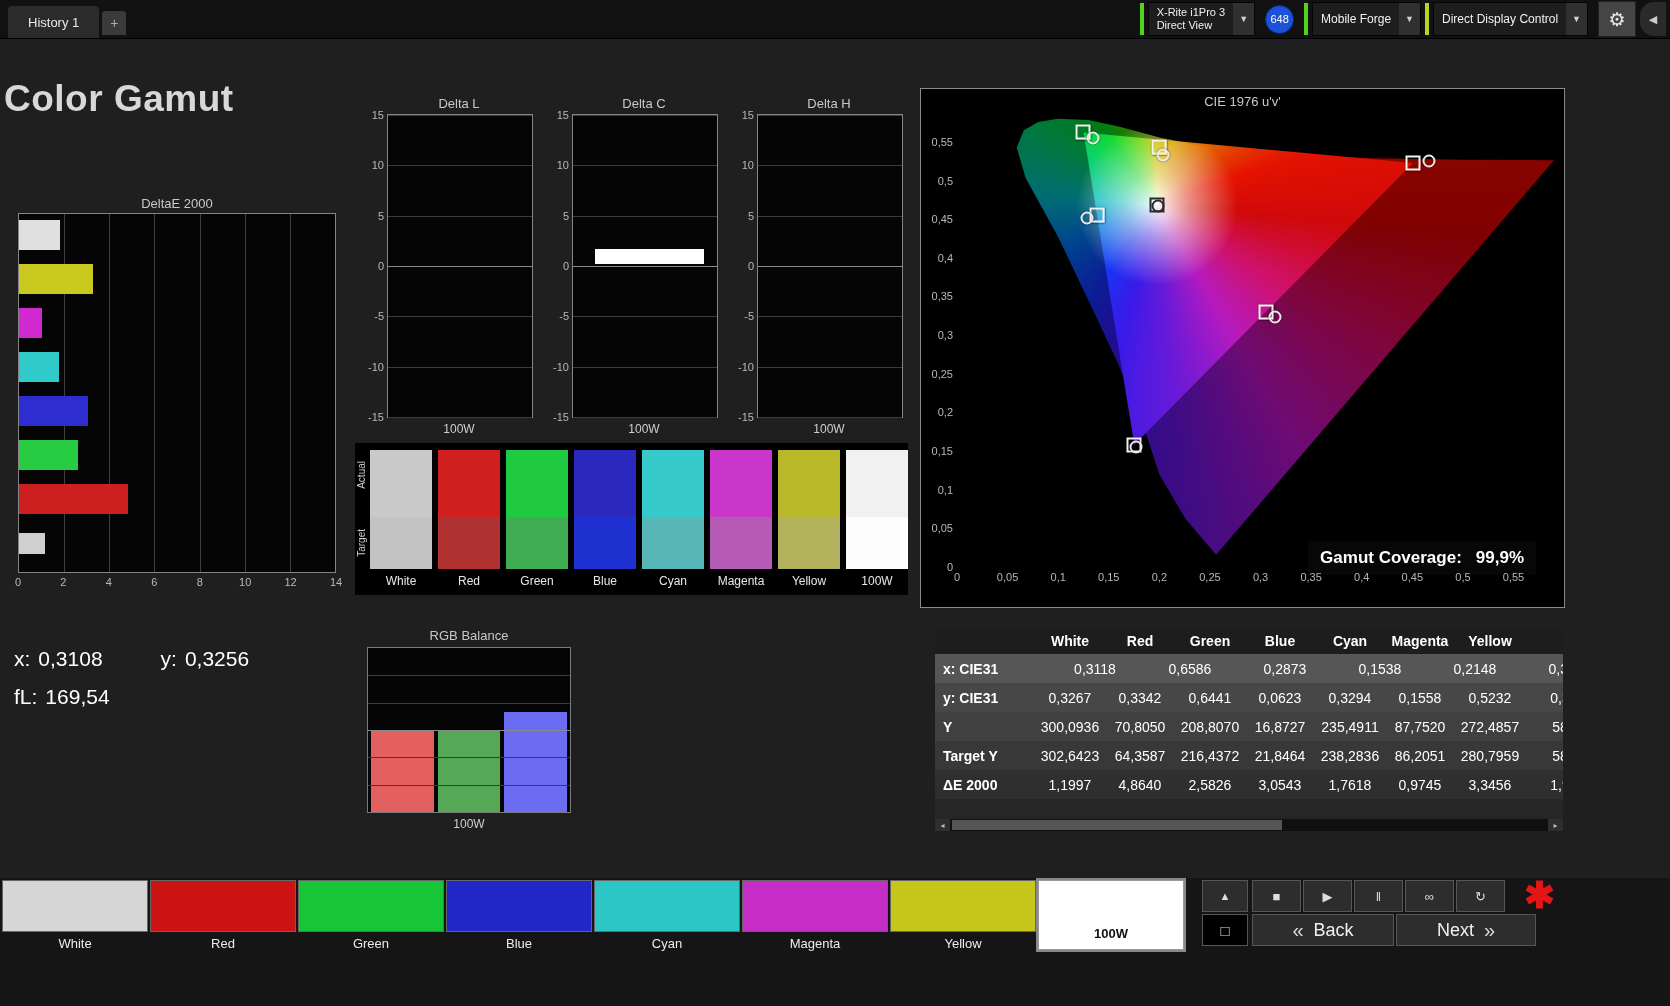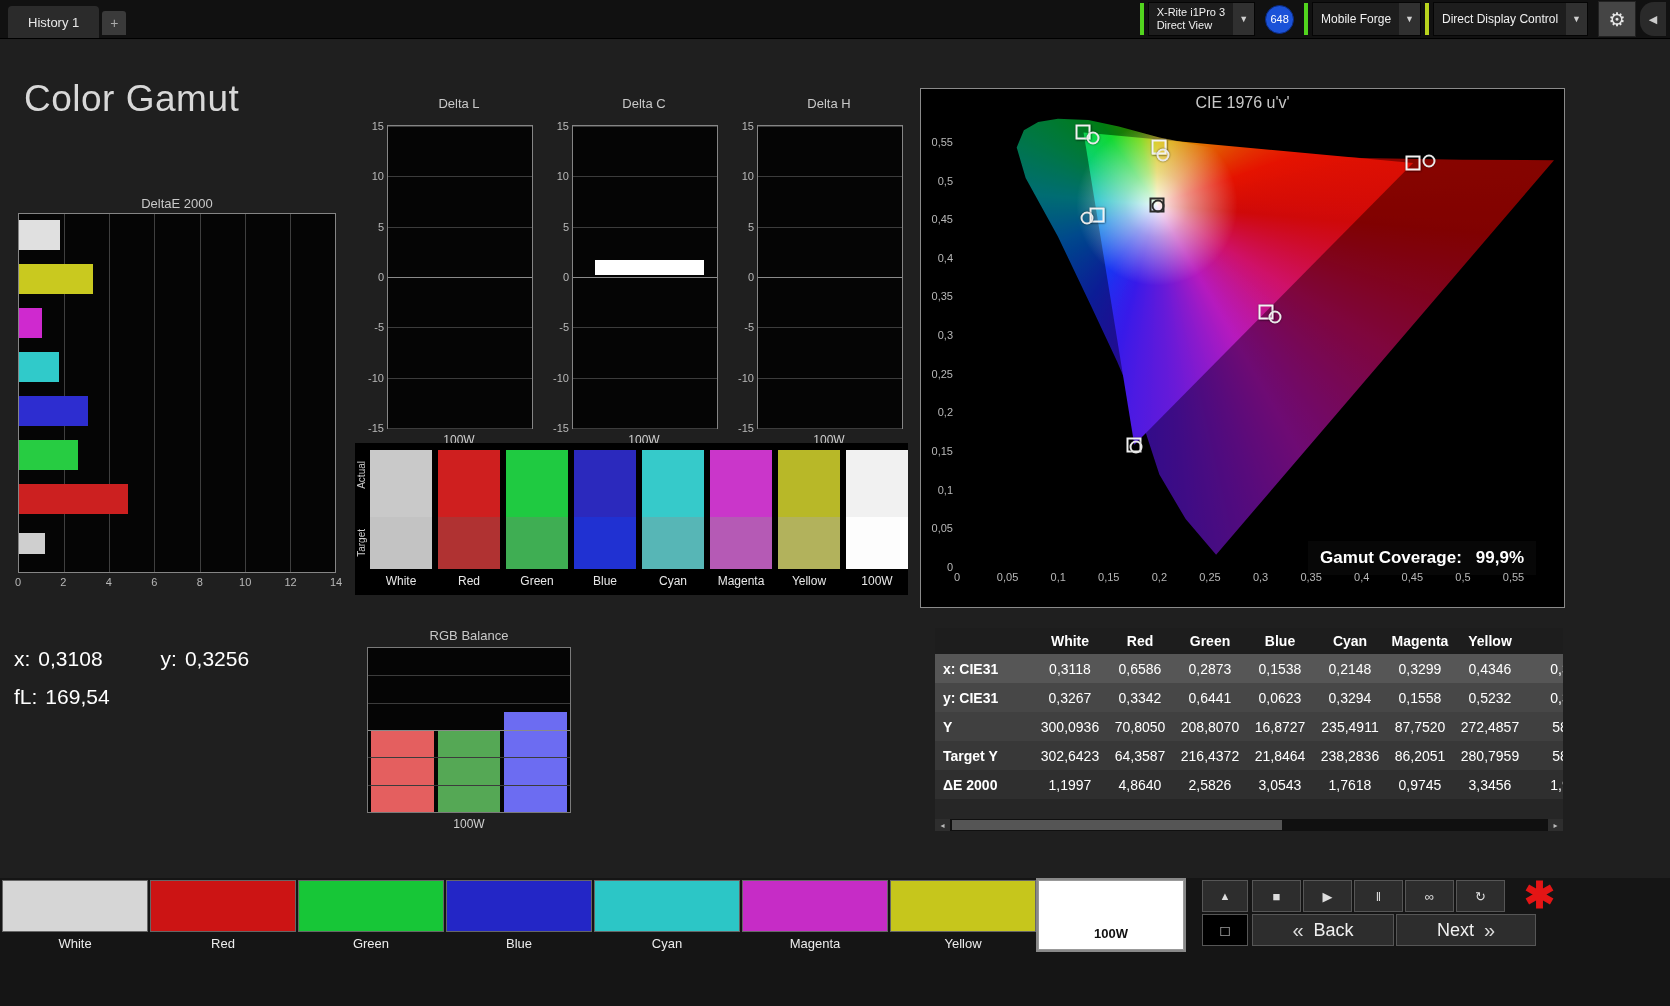--- a/index.html
+++ b/index.html
@@ -15,56 +15,56 @@
   .accent.green{background:#52d41e;}
   .accent.yellow{background:#b9d41e;}
   .drop{height:32px;background:#1d1d1d;border:1px solid #050505;color:#f0f0f0;display:flex;align-items:center;font-size:12px;padding-left:8px;}
   .drop .chev{background:#303030;height:100%;display:flex;align-items:center;padding:0 6px;margin-left:8px;color:#cfcfcf;font-size:9px;}
   .drop-lines{display:flex;flex-direction:column;line-height:13px;font-size:11px;}
   .badge{width:27px;height:27px;border-radius:50%;background:#1b52d8;border:1px solid #0a2a80;color:#fff;font-size:11px;display:flex;align-items:center;justify-content:center;margin:0 6px;}
   .gearbtn{width:36px;height:34px;background:#454545;border:1px solid #222;color:#e8e8e8;font-size:19px;display:flex;align-items:center;justify-content:center;margin-left:6px;}
   .collapsebtn{width:26px;height:34px;background:#2a2a2a;border-radius:14px 0 0 14px;color:#ccc;font-size:11px;display:flex;align-items:center;justify-content:center;}
 
   
-  .page-title{position:absolute;left:24px;top:78px;font-size:37px;color:#d8d8d8;font-weight:400;letter-spacing:.5px;}
+  .page-title{position:absolute;left:4px;top:78px;font-size:37px;color:#d8d8d8;font-weight:700;letter-spacing:.5px;}
 
   
   .deltae{position:absolute;left:18px;top:196px;width:318px;}
   .chart-title{text-align:center;font-size:13px;color:#c8c8c8;height:17px;}
   .deltae-plot{position:relative;height:358px;background:#050505;border:1px solid #858585;overflow:hidden;}
   .vgrid{position:absolute;top:0;bottom:0;width:1px;background:#3f3f3f;}
   .de-bars{position:absolute;left:0;right:0;top:6px;display:flex;flex-direction:column;gap:14px;}
   .de-bar-row{width:100%;}
   .de-bar{height:100%;}
   .deltae-xticks{position:relative;height:16px;margin-top:3px;font-size:11px;color:#b8b8b8;}
   .deltae-xticks span{position:absolute;transform:translateX(-50%);}
 
   
   .dchart{position:absolute;top:96px;width:172px;}
   .dchart .chart-title{margin-left:24px;}
-  .dplot-wrap{position:relative;padding-left:26px;margin-top:12px;}
+  .dplot-wrap{position:relative;padding-left:26px;margin-top:1px;}
   .dplot{position:relative;height:302px;background:#050505;border:1px solid #858585;overflow:visible;}
   .hgrid{position:absolute;left:0;right:0;height:1px;background:#3c3c3c;}
   .hgrid.bright{background:#8a8a8a;}
   .ytick{position:absolute;left:-28px;width:24px;text-align:right;font-size:11px;color:#b8b8b8;transform:translateY(-50%);}
   .dbar{position:absolute;left:15%;right:9%;}
   .dxlabel{text-align:center;font-size:12px;color:#cfcfcf;margin-top:4px;margin-left:24px;}
 
   
   .strip{position:absolute;left:355px;top:443px;width:553px;height:152px;background:#000;}
   .strip-rowlabel{position:absolute;left:1px;font-size:10px;color:#ccc;writing-mode:vertical-rl;transform:rotate(180deg);}
   .strip-cols{display:flex;gap:6px;padding:7px 0 0 15px;}
   .sw-col{width:62px;}
   .sw-actual{height:67px;}
   .sw-target{height:52px;}
   .sw-label{text-align:center;color:#e8e8e8;font-size:12px;margin-top:5px;}
 
   
   .cie1976{position:absolute;left:920px;top:88px;width:643px;height:518px;background:#000;border:1px solid #8a8a8a;}
-  .cie-title{text-align:center;font-size:16px;color:#c8c8c8;padding-top:5px;}
+  .cie-title{text-align:center;font-size:13px;color:#c8c8c8;padding-top:5px;}
   .cie-plot{position:absolute;left:36px;top:22px;width:597px;height:456px;}
   .horseshoe{position:absolute;inset:0;
     background:conic-gradient(from 0deg at 33.5% 20.6%,
       #c8b400 0deg,#d06000 40deg,#d41200 70deg,#c00808 95deg,#c01060 122deg,
       #a818b0 150deg,#6018c8 175deg,#3418d8 195deg,#1830e0 215deg,#0878d8 250deg,
       #08b0b8 275deg,#08c070 300deg,#10c830 325deg,#60c808 345deg,#c8b400 360deg);
     clip-path:polygon(43.4% 97.3%,38.3% 89.5%,33.9% 79.7%,30.7% 66.9%,26.8% 54.9%,22.5% 42.9%,16.9% 27.5%,11.5% 14.7%,10% 8%,11.2% 4.2%,13.6% 2.4%,16.9% 1.7%,22% 2%,27.1% 3.4%,33.9% 5.8%,42.4% 8%,52.5% 9.3%,67.8% 10.3%,84.7% 10.7%,100% 10.8%);}
   .horseshoe.dim{filter:brightness(.6) saturate(1.15);}
   .horseshoe.bright{clip-path:polygon(76.4% 11.4%,21.2% 4.7%,29.7% 73.2%);filter:brightness(1.08);}
   .whiteglow{position:absolute;inset:0;pointer-events:none;
@@ -426,21 +426,21 @@
         <div class="tcell">White</div>
         <div class="tcell">Red</div>
         <div class="tcell">Green</div>
         <div class="tcell">Blue</div>
         <div class="tcell">Cyan</div>
         <div class="tcell">Magenta</div>
         <div class="tcell">Yellow</div>
         <div class="tcell"></div>
       </div>
     <div>
-        <div class="trow" style="background: rgb(86, 86, 86);">
+        <div class="trow" style="background: rgb(86, 86, 86); gap: 25px;">
           <div class="tlabel">x: CIE31</div>
           <div class="tcell">0,3118</div>
           <div class="tcell">0,6586</div>
           <div class="tcell">0,2873</div>
           <div class="tcell">0,1538</div>
           <div class="tcell">0,2148</div>
           <div class="tcell">0,3299</div>
           <div class="tcell">0,4346</div>
           <div class="tcell">0,3</div>
         </div>

